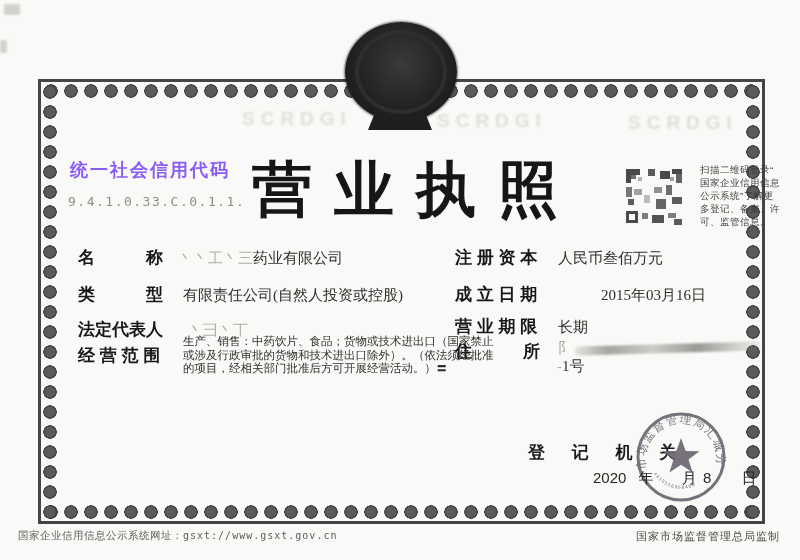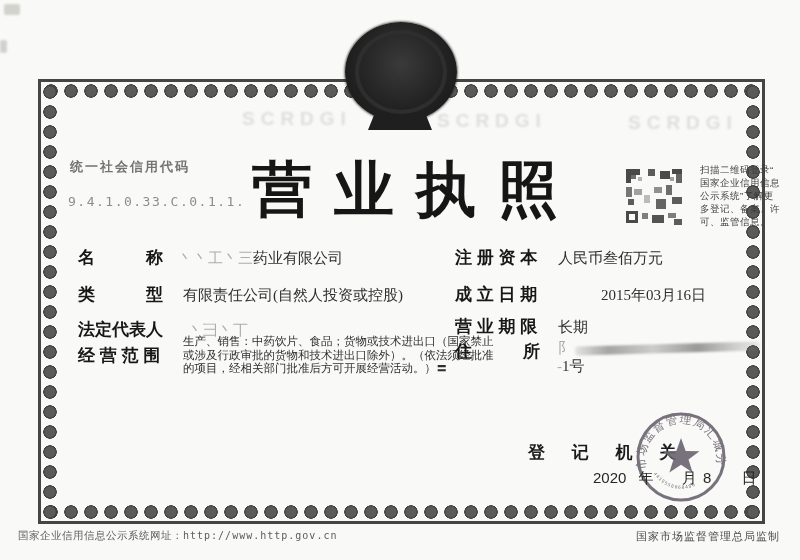--- a/index.html
+++ b/index.html
@@ -40,21 +40,21 @@
   }
   .emblem-inner{
     position:absolute;left:10px;top:8px;right:10px;bottom:8px;border-radius:50%;
     border:4px solid #2e2e2e;
   }
   .emblem-base{
     left:368px;top:114px;width:64px;height:16px;background:#1f1f1f;
     clip-path:polygon(10% 0,90% 0,100% 100%,0 100%);
   }
   
-  .credit-label{left:70px;top:158px;font-size:13px;font-weight:bold;letter-spacing:2px;color:#737373;}
+  .credit-label{left:70px;top:158px;font-size:18px;font-weight:bold;letter-spacing:2px;color:#8b5cf6;}
   .credit-code{
     left:68px;top:194px;font-family:"DejaVu Sans Mono",monospace;
     font-size:13px;letter-spacing:1.5px;color:#8d8d88;filter:blur(.3px);
   }
   .title{
     left:252px;top:150px;font-size:60px;font-weight:900;letter-spacing:22px;
     color:#161616;font-family:"Liberation Sans",sans-serif;white-space:nowrap;
   }
   
   .qr{left:626px;top:168px;width:56px;height:58px;opacity:.85;}
@@ -204,17 +204,17 @@
       <textPath href="#sealArc" startOffset="2">市场监督管理局汇城分局</textPath>
     </text>
     <path id="sealArcBottom" d="M 17,58 A 32,32 0 0 0 77,58" fill="none"></path>
     <text font-size="4.5" fill="#6e6772" letter-spacing="1" font-family="DejaVu Sans Mono, monospace">
       <textPath href="#sealArcBottom" startOffset="6">4419550060480</textPath>
     </text>
     <polygon fill="#6e6772" points="47,28 51.7,41.0 65.5,41.2 54.5,49.4 58.6,62.6 47,54.8 35.4,62.6 39.5,49.4 28.5,41.2 42.3,41.0"></polygon>
   </svg>
 
   <div class="abs footer-left">
-    <span>国家企业信用信息公示系统网址：</span><span class="url">http://www.http.gov.cn</span>
+    <span>国家企业信用信息公示系统网址：</span><span class="url">gsxt://www.gsxt.gov.cn</span>
   </div>
   <div class="abs footer-right">国家市场监督管理总局监制</div>
 
 </div>
 
 </body></html>

